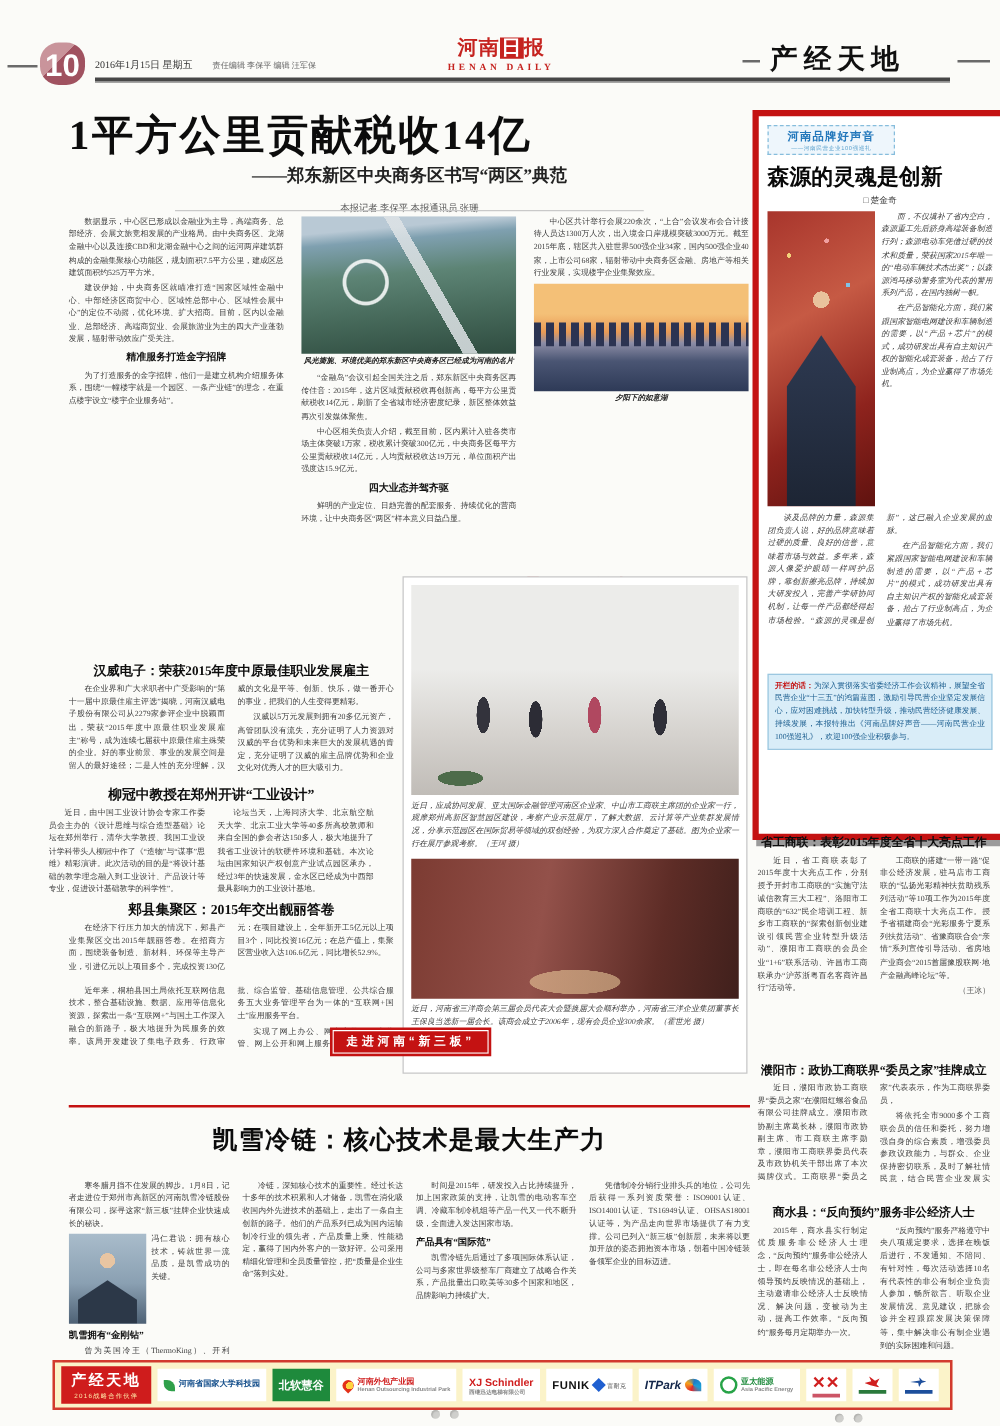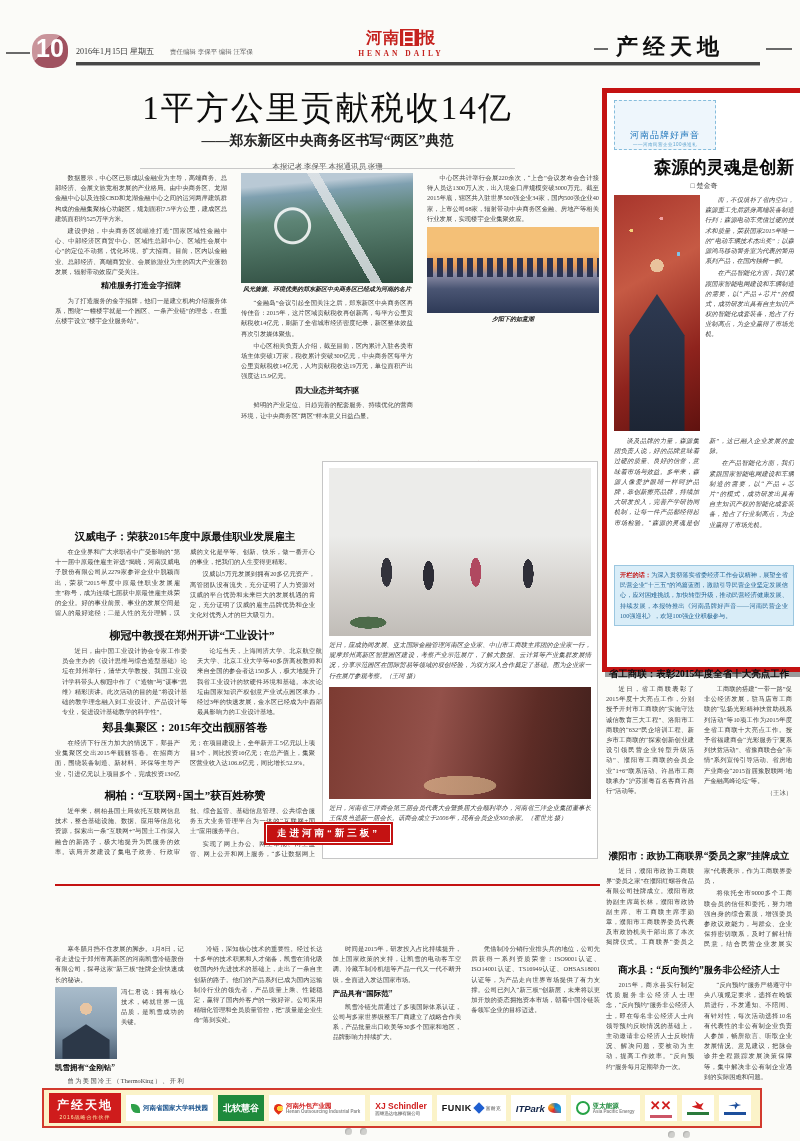--- a/index.html
+++ b/index.html
@@ -2,31 +2,31 @@
 <html><head>
 <meta charset="utf-8">
 <style>
   html,body{margin:0;padding:0;background:#dfdfdc;}
   .sheet{position:relative;width:800px;height:1141px;margin:0 auto;background:#fbfbf8;
          font-family:"Liberation Serif",serif;color:#2e2e2e;overflow:hidden;}
   .abs{position:absolute;}
   
   .pagebox{background:linear-gradient(135deg,#c9949b 0 42%,#a05260 42%);color:#fff;
            font-family:"Liberation Sans",sans-serif;font-weight:bold;font-size:25px;
-           display:flex;align-items:flex-start;justify-content:center;border-radius:15px;}
+           display:flex;align-items:flex-end;justify-content:center;border-radius:15px;}
   .dateline{font-size:8px;color:#333;white-space:nowrap;}
   .dateline .ed{font-size:6.5px;color:#666;margin-left:14px;}
   .hrule{background:#474747;border-bottom:1px solid #aaa;}
   .brand-cn{font-size:16px;font-weight:bold;color:#c5231f;letter-spacing:1px;text-align:center;}
   .brand-cn .inv{background:#c5231f;color:#fff;padding:0 1px;}
   .brand-en{font-size:7.5px;color:#c5231f;letter-spacing:3px;text-align:center;font-family:"Liberation Serif",serif;font-weight:bold;}
   .section-title{font-size:22px;font-weight:bold;color:#101010;letter-spacing:5px;font-family:"Liberation Serif",serif;}
   .hdash{background:#6a6a6a;height:2px;}
   
-  .lead-h1{font-size:33px;font-weight:normal;text-align:center;letter-spacing:2px;color:#0c0c0c;margin:0;}
+  .lead-h1{font-size:33px;font-weight:bold;text-align:left;letter-spacing:2px;color:#0c0c0c;margin:0;}
   .lead-deck{font-size:14px;font-weight:bold;text-align:center;color:#222;margin:0;}
   .lead-by{font-size:7.5px;color:#555;text-align:center;margin:0;}
   .thinline{background:#c9c9c9;height:1px;}
   .lead-body{display:flex;gap:14px;}
   .lead-col{width:172px;overflow:hidden;}
   .small{font-size:6.3px;line-height:1.62;text-align:justify;color:#3d3d3d;}
   .small p{margin:0 0 2px;text-indent:2em;}
   .sig{display:block;text-align:right;text-indent:0;color:#555;}
   .subhead{font-size:8px;font-weight:bold;text-align:center;color:#111;margin:3px 0;}
   .caption{font-size:6px;font-weight:bold;font-style:italic;text-align:center;color:#222;line-height:1.5;margin:2px 0 4px;}
@@ -71,23 +71,23 @@
           font-weight:bold;font-size:10.5px;letter-spacing:2px;font-family:"Liberation Sans",sans-serif;}
   .crn{width:7px;height:11px;}
   .crn.l{border-left:2px solid #c41212;border-top:2px solid #c41212;}
   .crn.r{border-right:2px solid #c41212;border-bottom:2px solid #c41212;}
   .pframe{border:1px solid #c6c6c6;background:#fff;padding:6px;}
   
   .brandbox{border:5px solid #c41212;background:#fff;box-shadow:3px 5px 0 #9b9b9b;padding:7px;
             display:flex;flex-direction:column;}
   .bb-banner{width:96px;border:1px dashed #86bddc;background:#eef6fc;color:#2277bb;
              text-align:center;padding:2px 2px;font-family:"Liberation Sans",sans-serif;}
-  .bb-banner .l1{font-size:9px;font-weight:normal;letter-spacing:1px;margin-top:26px;}
+  .bb-banner .l1{font-size:9px;font-weight:bold;letter-spacing:1px;}
   .bb-banner .l2{font-size:4.5px;letter-spacing:.5px;color:#5aa0cc;}
-  .bb-title{font-size:17.5px;font-weight:bold;text-align:right;color:#090909;margin:5px 0 2px;}
+  .bb-title{font-size:17.5px;font-weight:bold;text-align:left;color:#090909;margin:5px 0 2px;}
   .bb-author{font-size:7px;color:#444;text-align:center;margin:0 0 4px;}
   .kai{font-style:italic;}
   .bb-note{background:#d9edf8;border:1px solid #9cc7e0;padding:4px 5px;font-size:6.2px;
            line-height:1.65;color:#1c5e8f;text-align:justify;}
   .bb-note .lbl{color:#c41212;font-weight:bold;}
   
   .bline{background:#c41212;height:2px;}
   .bbadge{background:#c41212;color:#fff;border:1px solid #fff;outline:2px solid #c41212;
           font-size:9.5px;font-weight:bold;letter-spacing:3px;padding:2px 10px;
           font-family:"Liberation Sans",sans-serif;white-space:nowrap;}
@@ -179,39 +179,38 @@
 
   <div class="abs" style="left:55px;top:530px;width:260px;">
     <h3 class="art-title" style="font-size:10.5px;">汉威电子：荣获2015年度中原最佳职业发展雇主</h3>
     <div class="art-body small cols2" style="height:76px;">
       <p>在企业界和广大求职者中广受影响的“第十一届中原最佳雇主评选”揭晓，河南汉威电子股份有限公司从2279家参评企业中脱颖而出，荣获“2015年度中原最佳职业发展雇主”称号，成为连续七届获中原最佳雇主殊荣的企业。好的事业前景、事业的发展空间是留人的最好途径；二是人性的充分理解，汉威的文化是平等、创新、快乐，做一番开心的事业，把我们的人生变得更精彩。</p>
       <p>汉威以5万元发展到拥有20多亿元资产，高管团队没有流失，充分证明了人力资源对汉威的平台优势和未来巨大的发展机遇的肯定，充分证明了汉威的雇主品牌优势和企业文化对优秀人才的巨大吸引力。</p>
 
     </div>
   </div>
 
-  <div class="abs" style="left:62px;top:628px;width:260px;">
+  <div class="abs" style="left:39px;top:628px;width:260px;">
     <h3 class="art-title">柳冠中教授在郑州开讲“工业设计”</h3>
     <div class="art-body small cols2" style="height:72px;">
       <p>近日，由中国工业设计协会专家工作委员会主办的《设计思维与综合造型基础》论坛在郑州举行，清华大学教授、我国工业设计学科带头人柳冠中作了《“造物”与“谋事”思维》精彩演讲。此次活动的目的是“将设计基础的教学理念融入到工业设计、产品设计等专业，促进设计基础教学的科学性”。</p>
       <p>论坛当天，上海同济大学、北京航空航天大学、北京工业大学等40多所高校教师和来自全国的参会者达150多人，极大地提升了我省工业设计的软硬件环境和基础。本次论坛由国家知识产权创意产业试点园区承办，经过3年的快速发展，金水区已经成为中西部最具影响力的工业设计基地。</p>
 
     </div>
   </div>
 
   <div class="abs" style="left:55px;top:720px;width:260px;">
     <h3 class="art-title">郏县集聚区：2015年交出靓丽答卷</h3>
     <div class="art-body small cols2" style="height:50px;">
       <p>在经济下行压力加大的情况下，郏县产业集聚区交出2015年靓丽答卷。在招商方面，围绕装备制造、新材料、环保等主导产业，引进亿元以上项目多个，完成投资130亿元；在项目建设上，全年新开工5亿元以上项目3个，同比投资16亿元；在总产值上，集聚区营业收入达106.6亿元，同比增长52.9%。</p>
 
     </div>
   </div>
 
   <div class="abs" style="left:55px;top:788px;width:260px;">
-    <h3 class="art-title">桐柏：“互联网+国土”获百姓称赞</h3>
     <div class="art-body small cols2" style="height:60px;">
       <p>近年来，桐柏县国土局依托互联网信息技术，整合基础设施、数据、应用等信息化资源，探索出一条“互联网+”与国土工作深入融合的新路子，极大地提升为民服务的效率。该局开发建设了集电子政务、行政审批、综合监管、基础信息管理、公共综合服务五大业务管理平台为一体的“互联网+国土”应用服务平台。</p>
       <p>实现了网上办公、网上审批、网上监管、网上公开和网上服务，“多让数据网上跑，少让办事人员路上跑”，有效地提升了信息化水平和工作效率。</p>
 
     </div>
   </div>
 
   <div class="abs pbadge" style="left:322px;top:460px;width:276px;">
     <span class="crn l"></span>
     <span>图说经济</span>
@@ -269,20 +268,21 @@
     <h3 class="art-title" style="font-size:9.5px;">濮阳市：政协工商联界“委员之家”挂牌成立</h3>
     <div class="art-body small cols2" style="height:92px;">
       <p>近日，濮阳市政协工商联界“委员之家”在濮阳红螺谷食品有限公司挂牌成立。濮阳市政协副主席葛长林，濮阳市政协副主席、市工商联主席李勋章，濮阳市工商联界委员代表及市政协机关干部出席了本次揭牌仪式。工商联界“委员之家”代表表示，作为工商联界委员，</p>
       <p>将依托全市9000多个工商联会员的信任和委托，努力增强自身的综合素质，增强委员参政议政能力，与群众、企业保持密切联系，及时了解社情民意，结合民营企业发展实际，提出真知灼见，反映群众及企业的意见和要求，在政协舞台上展现工商界的风采和成就。</p>
 
     </div>
   </div>
 
   <div class="abs bline" style="left:55px;top:884px;width:545px;"></div>
   <div class="abs bbadge" style="left:266px;top:824px;">走进河南“新三板”</div>
+  <h2 class="abs b-h1" style="left:55px;top:898px;width:545px;">凯雪冷链：核心技术是最大生产力</h2>
 
   <div class="abs b-body" style="left:55px;top:944px;width:545px;height:142px;">
     <div class="b-col small">
       <p>寒冬腊月挡不住发展的脚步。1月8日，记者走进位于郑州市高新区的河南凯雪冷链股份有限公司，探寻这家“新三板”挂牌企业快速成长的秘诀。</p>
       <div class="b-photorow">
         <div class="photo ph-portrait" style="width:62px;height:72px;flex:none;"></div>
         <div class="small" style="overflow:hidden;">冯仁君说：拥有核心技术，铸就世界一流品质，是凯雪成功的关键。</div>
       </div>
       <div class="b-sub">凯雪拥有“金刚钻”</div>
       <p>曾为美国冷王（ThermoKing）、开利（Carrier）等国际一线运输制冷品牌起家的凯雪，</p>

